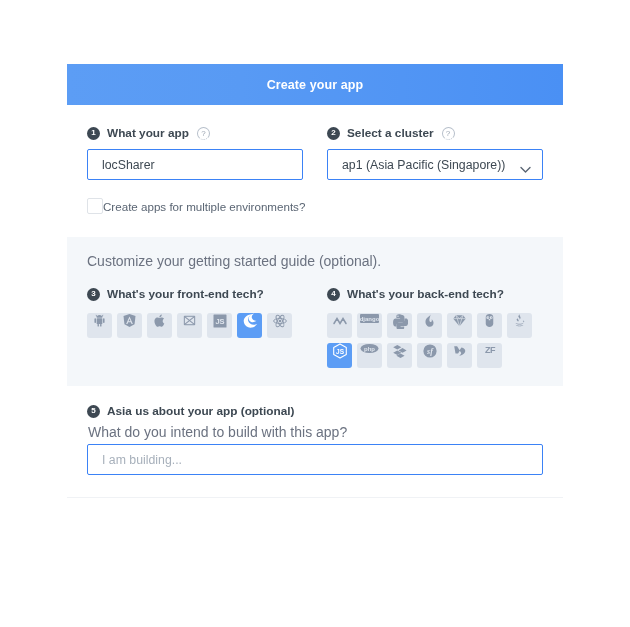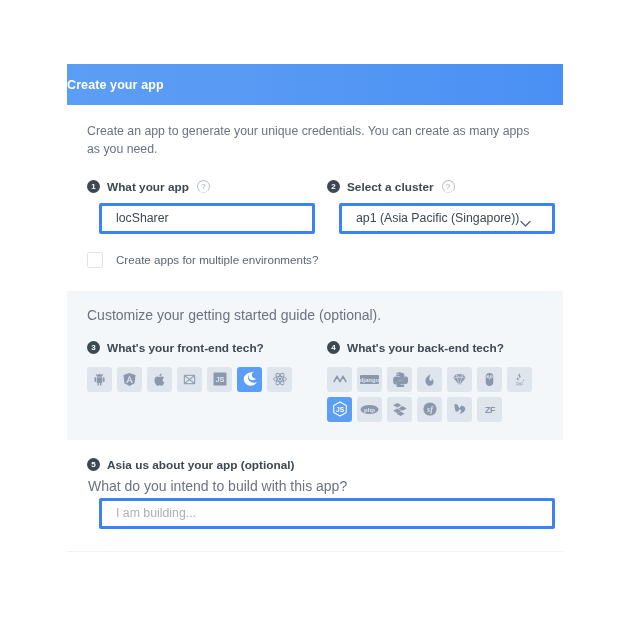--- a/index.html
+++ b/index.html
@@ -25,20 +25,21 @@
     left: 67px;
     top: 64px;
     width: 496px;
   }
   
   .card-header {
     height: 41px;
     background: linear-gradient(to right, #5c9df5 0%, #589af4 35%, #4a90f4 100%);
     display: flex;
     align-items: center;
+    justify-content: center;
   }
   .card-header-title {
     color: #ffffff;
     font-size: 12.5px;
     font-weight: bold;
     letter-spacing: .1px;
   }
   
   .intro {
     margin-top: 17px;
@@ -90,48 +91,46 @@
     display: flex;
     padding: 0 20px;
     margin-top: 21px;
     gap: 24px;
   }
   .col { width: 236px; }
   .text-input, .select-input {
     box-sizing: border-box;
     width: 100%;
     height: 31px;
-    border: 3px solid #3b82f6;
+    border: 1px solid #3b82f6;
     border-radius: 2px;
     background: #ffffff;
     font-family: "Liberation Sans", sans-serif;
     font-size: 12.3px;
     color: #3d4852;
     padding: 0 14px;
     outline: none;
-    margin-left: 12px;
   }
   .text-input::placeholder { color: #a7b0bb; }
   .select-wrap { position: relative; }
   .select-input {
     appearance: none;
     -webkit-appearance: none;
     padding-right: 28px;
   }
   .chevron {
     position: absolute;
     right: 12px;
     top: 11px;
     pointer-events: none;
   }
   
   .checkbox-row {
     display: flex;
     align-items: center;
-    gap: 13px;
     padding: 0 20px;
     margin-top: 18px;
   }
   .checkbox-box {
     width: 16px;
     height: 16px;
     border: 1px solid #dfe3e8;
     border-radius: 2px;
     background: #fff;
     box-sizing: border-box;
@@ -162,21 +161,21 @@
     flex-wrap: wrap;
     gap: 5px;
     margin-top: 12px;
   }
   .tech-tile {
     width: 25px;
     height: 25px;
     border-radius: 3px;
     background: #dfe5ed;
     display: flex;
-    align-items: center;
+    align-items: flex-start;
     justify-content: center;
     box-sizing: border-box;
     flex: none;
   }
   .tech-tile.selected { background: #5c9df5; }
   .tech-tile svg { display: block; }
   .glyph-fill { fill: #8b98ab; }
   .tech-tile.selected .glyph-fill { fill: #ffffff; }
   .glyph-stroke { stroke: #8b98ab; fill: none; }
   .glyph-text {
@@ -226,21 +225,20 @@
 </head>
 <body>
 
 <div class="page">
   <div class="card">
 
     <div class="card-header">
       <span class="card-header-title">Create your app</span>
     </div>
 
-    <div class="intro">Create an app to generate your unique credentials. You can create as many apps as you need.</div>
 
     <div class="two-col">
       <div class="col">
         <div class="field-label">
           <span class="badge">1</span>
           <span>What your app</span>
           <span class="help-icon">?</span>
         </div>
         <input class="text-input" type="text" value="locSharer" style="">
       </div>

